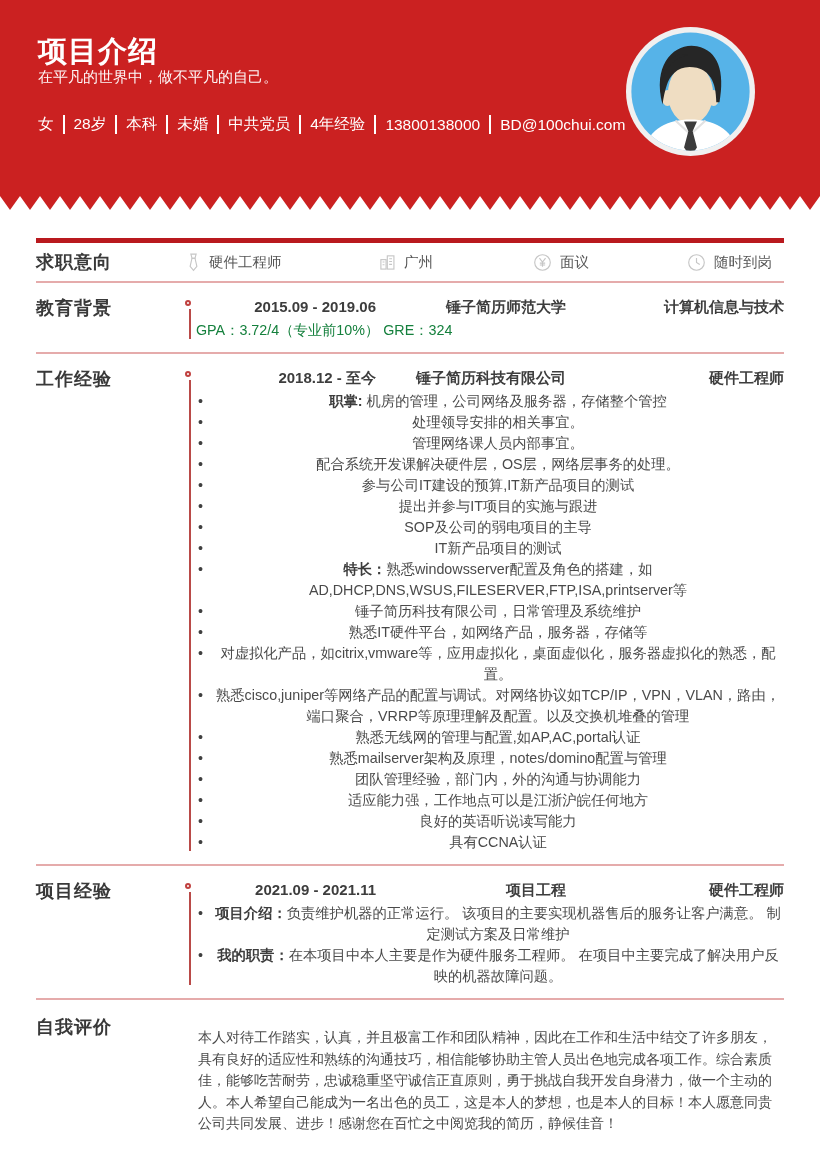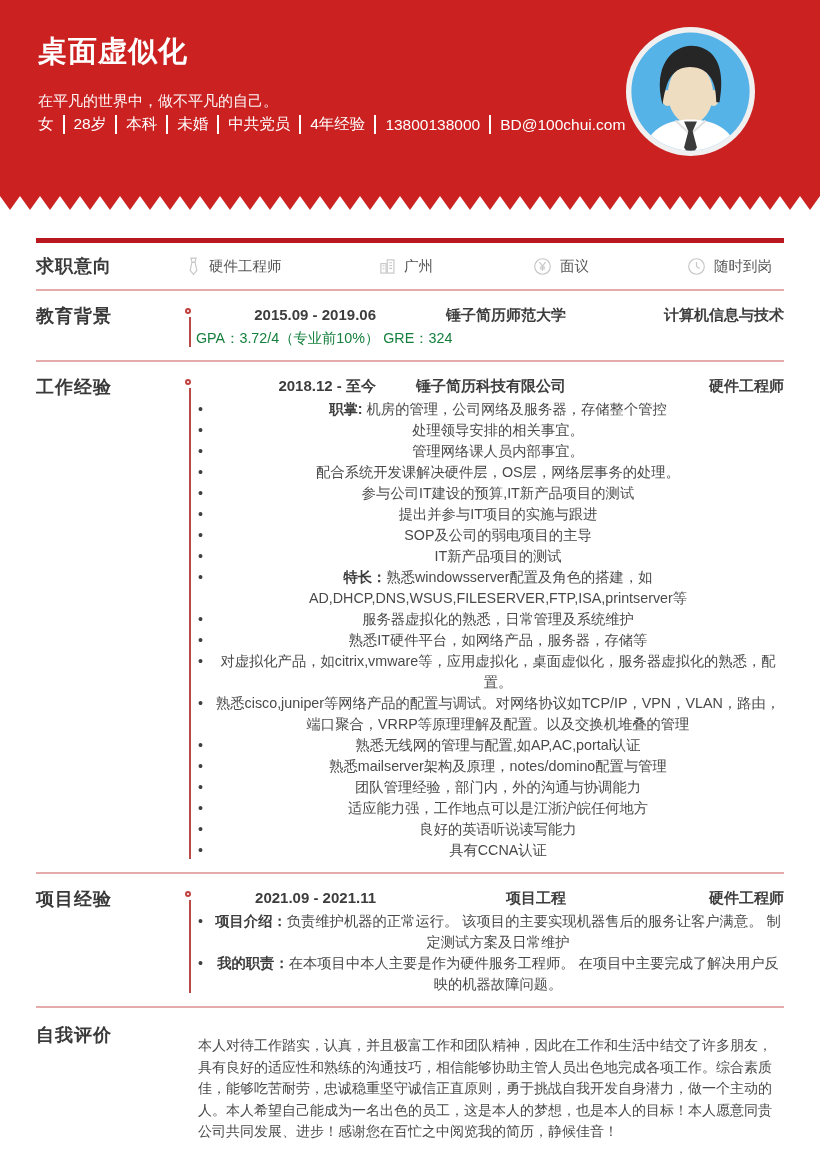--- a/index.html
+++ b/index.html
@@ -5,32 +5,32 @@
   * { box-sizing: border-box; }
   html,body { margin:0; padding:0; }
   body {
     width:820px; height:1160px; background:#ffffff; overflow:hidden;
     font-family:"Liberation Sans","DejaVu Sans",sans-serif;
     -webkit-font-smoothing:antialiased;
   }
   
   .header { position:relative; height:196px; background:#cb2121; color:#fff; }
   .h-name { position:absolute; left:38px; top:32px; font-size:29px; font-weight:700; letter-spacing:1px; }
-  .h-slogan { position:absolute; left:38px; top:92px; font-size:15px; color:rgba(255,255,255,.96); }
+  .h-slogan { position:absolute; left:38px; top:68px; font-size:15px; color:rgba(255,255,255,.96); }
   .h-info { position:absolute; left:38px; top:114px; display:flex; align-items:center; font-size:15.5px; white-space:nowrap; }
   .h-info .sep { width:2px; height:19px; background:#fff; margin:0 9px; }
   .avatar { position:absolute; left:626px; top:27px; width:129px; height:129px; }
   .zigzag { display:block; }
   
   .main { padding:0 36px; }
   .topbar { height:5px; background:#b9191e; margin-top:28px; }
   .sec { display:grid; grid-template-columns:150px 1fr; border-bottom:2px solid #e5abab; }
   .sec-title { font-size:18px; font-weight:700; color:#393939; letter-spacing:1px; }
   
-  .sec-intent { align-items:center; height:48px; }
+  .sec-intent { align-items:center; height:40px; }
   .intent-items { display:grid; grid-template-columns:193px 154px 154px 1fr; align-items:center; }
   .intent-item { display:flex; align-items:center; gap:8px; color:#565656; font-size:14.5px; }
   .intent-item svg { display:block; flex:none; }
   
   .sec-pad { padding:13px 0 11px; }
   .timeline { position:relative; padding-left:10px; }
   .tl-dot { position:absolute; left:-1px; top:4px; width:6px; height:6px; border:2px solid #c0413f; border-radius:50%; background:#fff; }
   .tl-line { position:absolute; left:3px; top:13px; bottom:2px; width:2px; background:#b94a48; }
   .entry-head { display:grid; grid-template-columns:180px 190px 1fr; font-weight:700; color:#3d3d3d; font-size:15px; line-height:21px;text-align:right; }
   .entry-detail { font-size:14.3px; color:#15803d; line-height:22px; margin-top:2px; }
@@ -41,21 +41,21 @@
   
   .sec-eval { border-bottom:none; padding:15px 0 0; }
   .eval-text { margin:12px; font-size:14px; line-height:21.5px; color:#4a4a4a; text-align:justify; }
 </style>
 </head>
 <body>
 
 <div class="page">
 
   <div class="header">
-    <div class="h-name">桌面虚似化</div>
+    <div class="h-name">项目介绍</div>
     <div class="h-slogan">在平凡的世界中，做不平凡的自己。</div>
     <div class="h-info">
       <span>女</span>
         <span class="sep"></span>
       <span>28岁</span>
         <span class="sep"></span>
       <span>本科</span>
         <span class="sep"></span>
       <span>未婚</span>
         <span class="sep"></span>
@@ -163,21 +163,21 @@
         <ul class="bullets">
           <li><span class="lead">职掌: </span><span>机房的管理，公司网络及服务器，存储整个管控</span></li>
           <li><span>处理领导安排的相关事宜。</span></li>
           <li><span>管理网络课人员内部事宜。</span></li>
           <li><span>配合系统开发课解决硬件层，OS层，网络层事务的处理。</span></li>
           <li><span>参与公司IT建设的预算,IT新产品项目的测试</span></li>
           <li><span>提出并参与IT项目的实施与跟进</span></li>
           <li><span>SOP及公司的弱电项目的主导</span></li>
           <li><span>IT新产品项目的测试</span></li>
           <li><span class="lead">特长：</span><span>熟悉windowsserver配置及角色的搭建，如AD,DHCP,DNS,WSUS,FILESERVER,FTP,ISA,printserver等</span></li>
-          <li><span>服务器虚拟化的熟悉，日常管理及系统维护</span></li>
+          <li><span>锤子简历科技有限公司，日常管理及系统维护</span></li>
           <li><span>熟悉IT硬件平台，如网络产品，服务器，存储等</span></li>
           <li><span>对虚拟化产品，如citrix,vmware等，应用虚拟化，桌面虚似化，服务器虚拟化的熟悉，配置。</span></li>
           <li><span>熟悉cisco,juniper等网络产品的配置与调试。对网络协议如TCP/IP，VPN，VLAN，路由，端口聚合，VRRP等原理理解及配置。以及交换机堆叠的管理</span></li>
           <li><span>熟悉无线网的管理与配置,如AP,AC,portal认证</span></li>
           <li><span>熟悉mailserver架构及原理，notes/domino配置与管理</span></li>
           <li><span>团队管理经验，部门内，外的沟通与协调能力</span></li>
           <li><span>适应能力强，工作地点可以是江浙沪皖任何地方</span></li>
           <li><span>良好的英语听说读写能力</span></li>
           <li><span>具有CCNA认证</span></li>
         </ul>

